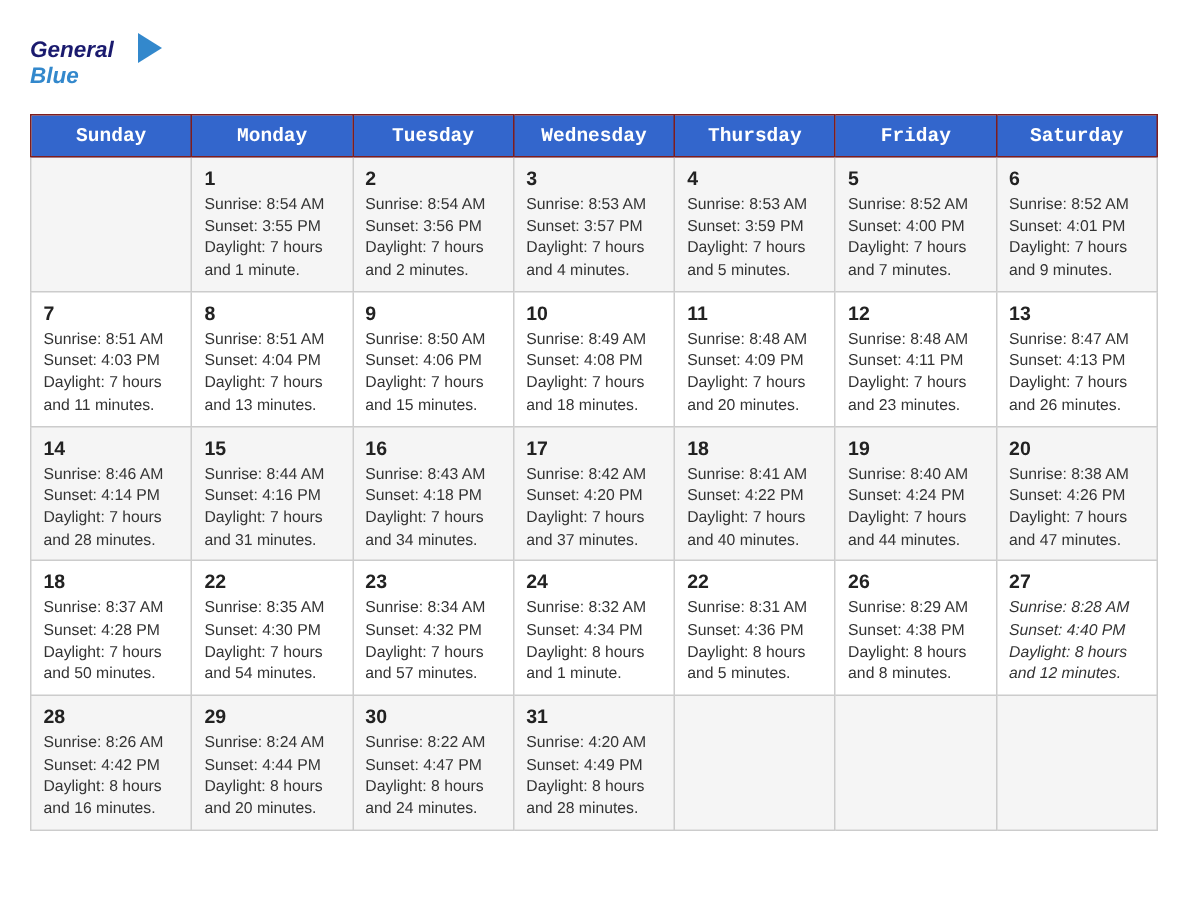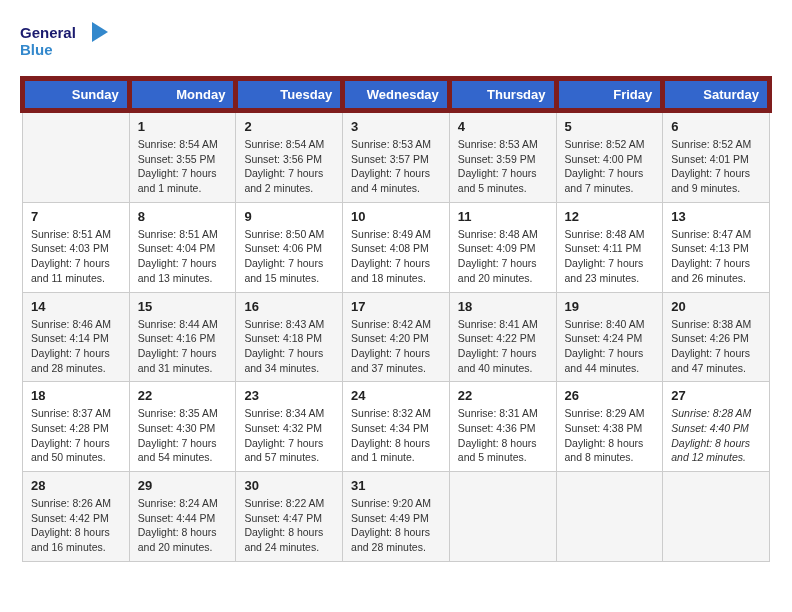--- a/index.html
+++ b/index.html
@@ -8,20 +8,21 @@
       background: #fff;
       width: 792px;
       min-height: 612px;
       padding: 20px;
     }
     .header {
       display: flex;
       justify-content: space-between;
       align-items: flex-start;
       margin-bottom: 16px;
+      font-style: italic;
     }
     .logo {
       display: flex;
       align-items: center;
       gap: 4px;
     }
     .logo-icon {
       width: 30px;
       height: 30px;
     }
@@ -39,24 +40,25 @@
     }
     table {
       width: 100%;
       border-collapse: collapse;
       font-size: 11px;
     }
     thead th {
       background: #3366cc;
       color: #fff;
       padding: 6px 8px;
-      text-align: right;
+      text-align: center;
       font-size: 13px;
       font-weight: bold;
-      border: 5px solid #7f1d1d;
+      border: 1px solid #7f1d1d;
+      font-family: Liberation Mono, monospace;
     }
     tbody td {
       vertical-align: top;
       padding: 6px 8px;
       border: 1px solid #ccc;
       width: calc(100% / 7);
       min-height: 80px;
     }
     tbody tr:nth-child(odd) {
       background: #f5f5f5;
@@ -322,21 +324,21 @@
         </td>
         <td>
           <span class="day-number">30</span>
           <div class="day-info" style="white-space: pre-line;">Sunrise: 8:22 AM
 Sunset: 4:47 PM
 Daylight: 8 hours
 and 24 minutes.</div>
         </td>
         <td>
           <span class="day-number">31</span>
-          <div class="day-info" style="white-space: pre-line;">Sunrise: 9:20 AM
+          <div class="day-info" style="white-space: pre-line;">Sunrise: 4:20 AM
 Sunset: 4:49 PM
 Daylight: 8 hours
 and 28 minutes.</div>
         </td>
         <td></td>
         <td></td>
         <td></td>
       </tr>
     </tbody>
 </table>

